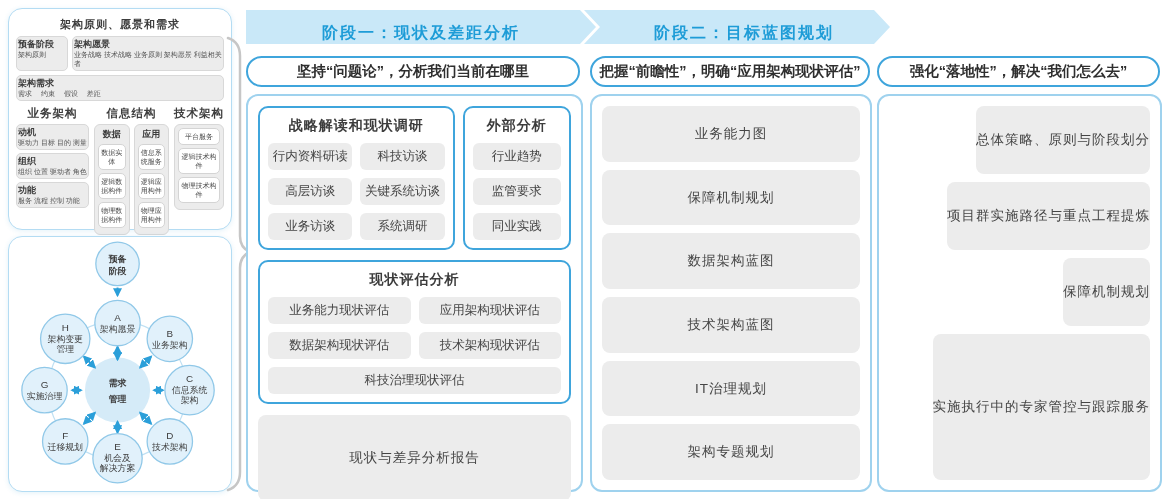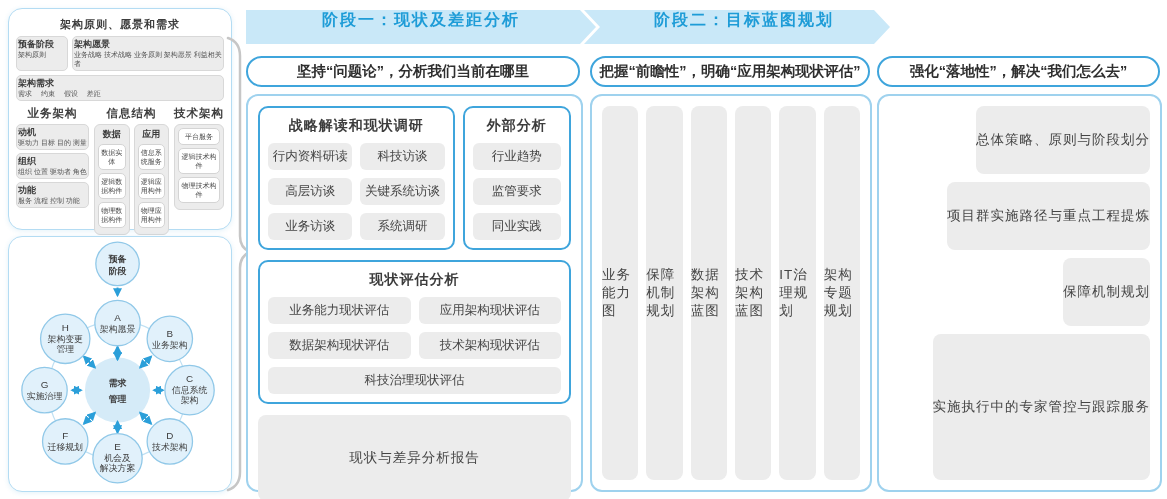--- a/index.html
+++ b/index.html
@@ -39,39 +39,39 @@
   .impl-b { flex: 1; display: flex; flex-direction: column; justify-content: center; }
   .impl-a .t, .impl-b .t { font-size: 8.5px; }
   .impl-a .s, .impl-b .s { font-size: 8px; word-spacing: 4px; }
 
   
   #brace { position: absolute; left: 224px; top: 34px; }
 
   
   .banner { position: absolute; top: 10px; height: 34px; background: #c9e8f8; color: #1e9cd7;
             font-weight: bold; font-size: 16px; letter-spacing: 2px;
-            display: flex; align-items: flex-start; justify-content: center; }
+            display: flex; align-items: flex-end; justify-content: center; }
   #banner1 { left: 246px; width: 350px;
              clip-path: polygon(0 0, calc(100% - 16px) 0, 100% 50%, calc(100% - 16px) 100%, 0 100%); }
   #banner2 { left: 584px; width: 306px; padding-left: 14px;
              clip-path: polygon(0 0, calc(100% - 16px) 0, 100% 50%, calc(100% - 16px) 100%, 0 100%, 16px 50%); }
   #banner3 { left: 878px; width: 286px; padding-left: 14px;
              clip-path: polygon(0 0, calc(100% - 16px) 0, 100% 50%, calc(100% - 16px) 100%, 0 100%, 16px 50%); }
 
   .subtitle { position: absolute; top: 56px; height: 31px; background: #fff; border: 2px solid #3fa5dc;
               border-radius: 16px; display: flex; align-items: center; justify-content: center;
               font-weight: bold; font-size: 14.5px; color: #2f2f2f; }
   #sub1 { left: 246px; width: 334px; }
   #sub2 { left: 590px; width: 280px; }
   #sub3 { left: 877px; width: 283px; }
 
   .content { position: absolute; top: 94px; height: 398px; background: #fff; border: 2px solid #9fd2ee;
              border-radius: 12px; }
   #content1 { left: 246px; width: 337px; padding: 10px; }
-  #content2 { left: 590px; width: 282px; padding: 10px; display: flex; flex-direction: row; gap: 8px; }
+  #content2 { left: 590px; width: 282px; padding: 10px; display: flex; flex-direction: column; gap: 8px; }
   #content3 { left: 877px; width: 285px; padding: 10px; display: flex; flex-direction: column; gap: 8px; align-items: flex-end; }
 
   .p1-top { display: flex; gap: 8px; }
   .blue-box { border: 2px solid #3fa5dc; border-radius: 10px; padding: 8px; background: #fff; }
   .blue-box h4 { font-size: 14px; font-weight: bold; text-align: center; margin: 1px 0 8px; letter-spacing: 1px; }
   .research { flex: 2; }
   .external { flex: 1; }
   .grid2 { display: grid; grid-template-columns: 1fr 1fr; gap: 8px; }
   .grid1 { display: grid; grid-template-columns: 1fr; gap: 8px; }
   .gitem { background: #ececec; border-radius: 6px; min-height: 27px; display: flex; align-items: center;

